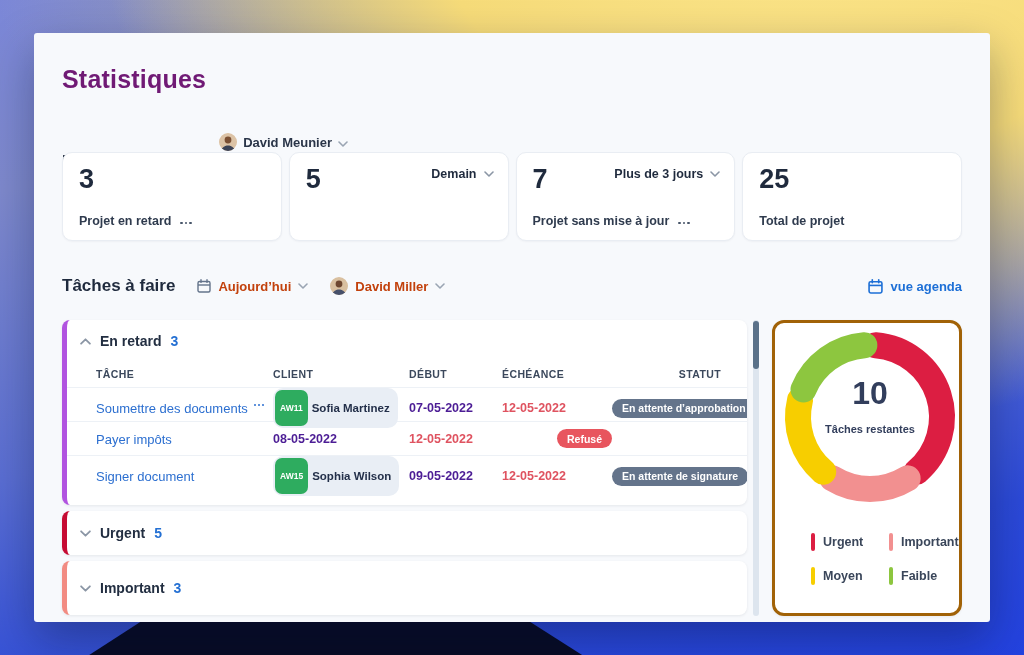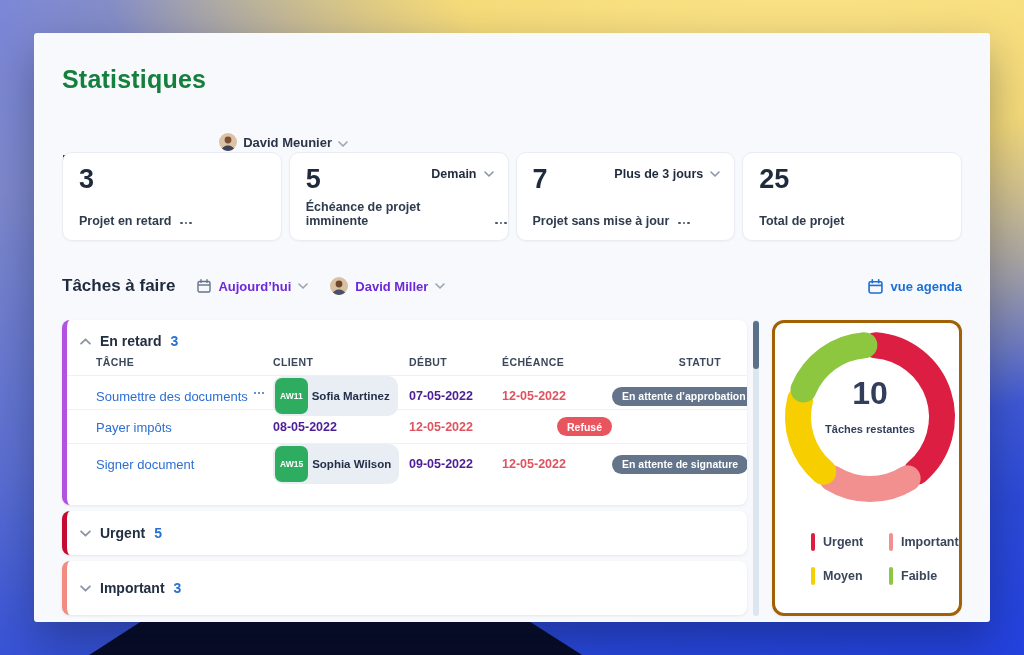--- a/index.html
+++ b/index.html
@@ -15,21 +15,21 @@
   .wallpaper-wedge {
     position:absolute; left:68px; top:610px; width:530px; height:45px;
     background:#070b24;
     clip-path:polygon(4% 100%, 14% 24%, 85% 10%, 97% 100%);
   }
   .window {
     position:absolute; left:34px; top:33px; width:956px; height:589px;
     background:#f7f9fc; border-radius:3px;
     box-shadow:0 18px 45px rgba(10,16,50,0.35);
   }
-  .page-title { position:absolute; left:28px; top:32px; font-size:25px; font-weight:800; color:#15803d; letter-spacing:0.2px; }
+  .page-title { position:absolute; left:28px; top:32px; font-size:25px; font-weight:800; color:#701a75; letter-spacing:0.2px; }
   .summary-row { position:absolute; left:28px; top:80px; display:flex; align-items:center; gap:22px; }
   .summary-label { font-size:16px; font-weight:800; color:#1f2a3d;margin-top:40px; }
   .person-select { display:flex; align-items:center; gap:6px; cursor:pointer; }
   .person-name { font-size:13px; font-weight:700; color:#2a3548; }
   .avatar { width:18px; height:18px; border-radius:50%; overflow:hidden; flex:0 0 auto; background:#e8d8c4; }
   .chev { display:inline-block; }
 
   
   .cards-row { position:absolute; left:28px; top:119px; width:900px; display:grid; grid-template-columns:repeat(4,1fr); gap:7px; }
   .stat-card { position:relative; height:89px; background:#fff; border:1px solid #e9edf3; border-radius:10px; padding:12px 16px; box-shadow:0 1px 2px rgba(15,23,42,0.04); }
@@ -39,37 +39,37 @@
   .stat-dd { position:absolute; right:14px; top:14px; display:flex; align-items:center; gap:7px; cursor:pointer; }
   .stat-dd-label { font-size:12.5px; font-weight:700; color:#1f2a3d; }
   .dots { display:inline-flex; align-items:center; margin-bottom:4px; }
   .dots i { width:2.5px; height:2.5px; border-radius:50%; background:#475569; display:inline-block; margin:0 1px; }
   .dots.blue i { background:#2c6fd0; width:2px; height:2px; }
 
   
   .tasks-header-row { position:absolute; left:28px; top:243px; width:900px; display:flex; align-items:center; gap:22px; }
   .tasks-title { font-size:17px; font-weight:800; color:#1f2a3d; }
   .filter { display:flex; align-items:center; gap:7px; cursor:pointer; }
-  .filter-label { font-size:13px; font-weight:700; color:#6d28d9; }
+  .filter-label { font-size:13px; font-weight:700; color:#c2410c; }
   .agenda-link { margin-left:auto; display:flex; align-items:center; gap:7px; cursor:pointer; }
   .agenda-label { font-size:13px; font-weight:700; color:#1d6fd6; }
 
   
   .task-col { position:absolute; left:28px; top:287px; width:685px; }
   .task-section { background:#fff; border-radius:8px; border-left:5px solid #404040; box-shadow:0 1px 3px rgba(15,23,42,0.08); overflow:hidden; }
   .sec-head { display:flex; align-items:center; gap:9px; padding:13px 0 0 13px; cursor:pointer; }
   .sec-title { font-size:14px; font-weight:800; color:#222e41; }
   .sec-count { font-size:14px; font-weight:800; color:#2470d3; }
   .task-section.collapsed .sec-head { padding:0 0 0 13px; height:100%; }
 
   .sec-expanded { height:185px; }
   .sec-urgent { height:44px; margin-top:6px; }
   .sec-important { height:54px; margin-top:6px; }
 
-  .ttable { }
+  .ttable { margin-top:12px; }
   .trow { display:grid; grid-template-columns:177px 136px 93px 110px 1fr; align-items:center; padding:0 26px 0 29px; height:34px; }
   .trow.head { height:26px; }
   .th { font-size:10.5px; font-weight:700; color:#3b485c; letter-spacing:0.4px; }
   .th:last-child, .td:last-child { text-align:right; }
   .trow.body { border-top:1px solid #edf1f6; }
   .task-link { font-size:13px; font-weight:400; color:#2c6fd0; cursor:pointer;text-align:right; }
   .client-pill { display:inline-flex; align-items:center; gap:4px; background:#e9eef5; border-radius:10px; padding:2px 8px 2px 2px; }
   .client-code { background:#2eac5f; color:#fff; font-size:8.5px; font-weight:800; border-radius:7px; padding:13px 5px; }
   .client-name { font-size:11.5px; font-weight:700; color:#24304a; }
   .date-start { font-size:12.5px; font-weight:600; color:#4c1d95; }
@@ -132,28 +132,20 @@
           </span>
       </div>
     </div>
     <div class="stat-card">
       <div class="stat-value">5</div>
       <div class="stat-dd">
         <span class="stat-dd-label">Demain</span>
         <svg width="10" height="6" viewBox="0 0 10 6">
             <polyline points="1,1 5,5 9,1" fill="none" stroke="#8b96a5" stroke-width="1.6" stroke-linecap="round" stroke-linejoin="round"></polyline>
           </svg>
-      </div>
-      <div class="stat-label-row">
-        <span class="stat-label">Échéance de projet imminente</span>
-        <span class="dots">
-            <i></i>
-            <i></i>
-            <i></i>
-          </span>
       </div>
     </div>
     <div class="stat-card">
       <div class="stat-value">7</div>
       <div class="stat-dd">
         <span class="stat-dd-label">Plus de 3 jours</span>
         <svg width="10" height="6" viewBox="0 0 10 6">
             <polyline points="1,1 5,5 9,1" fill="none" stroke="#8b96a5" stroke-width="1.6" stroke-linecap="round" stroke-linejoin="round"></polyline>
           </svg>
       </div>

